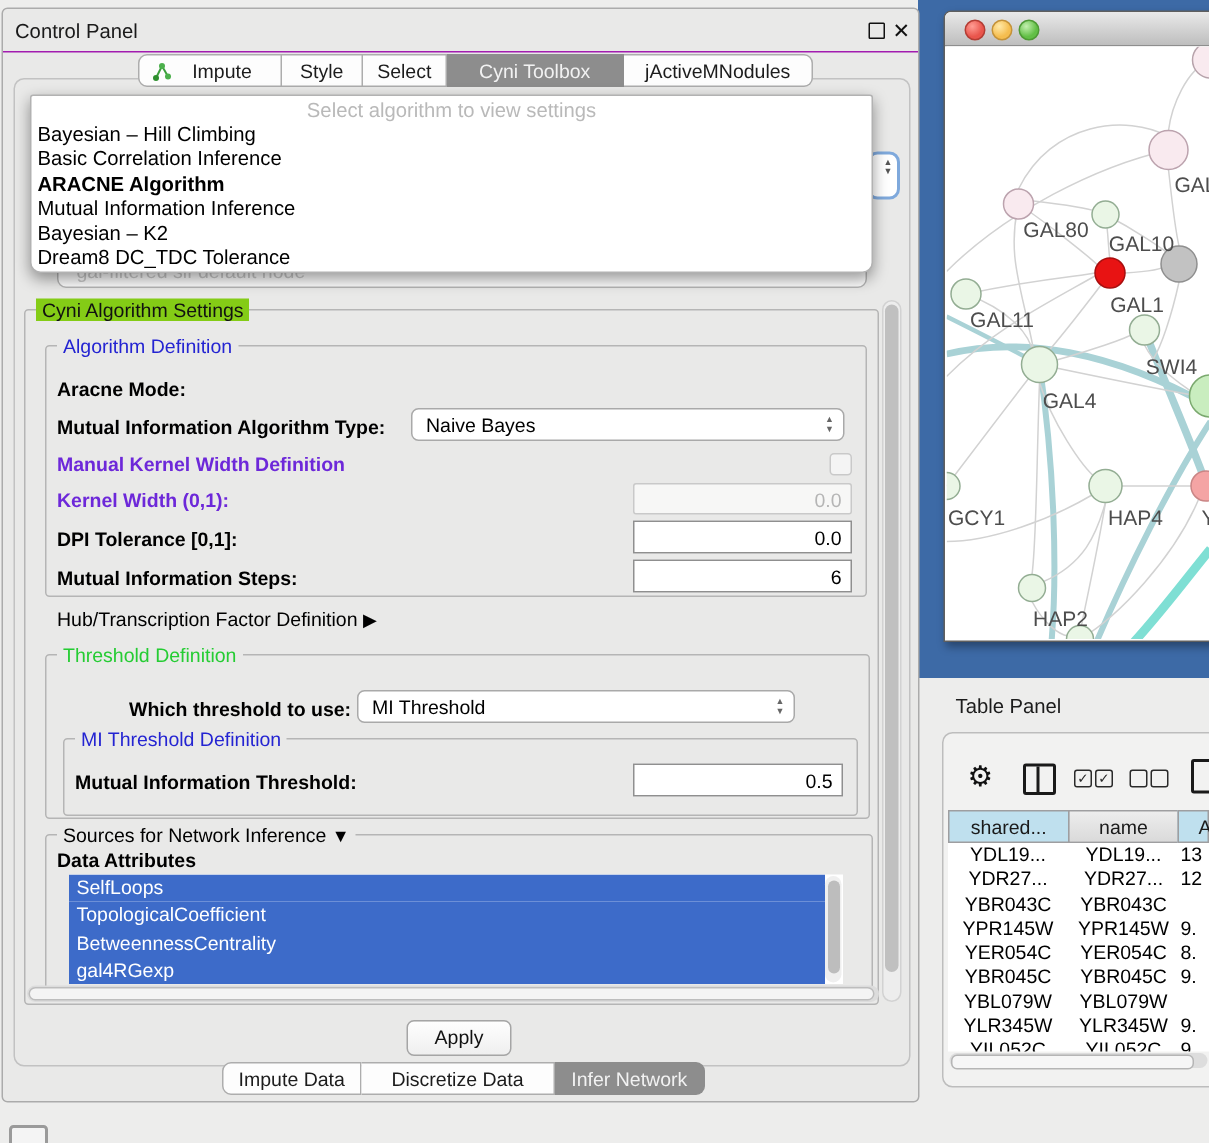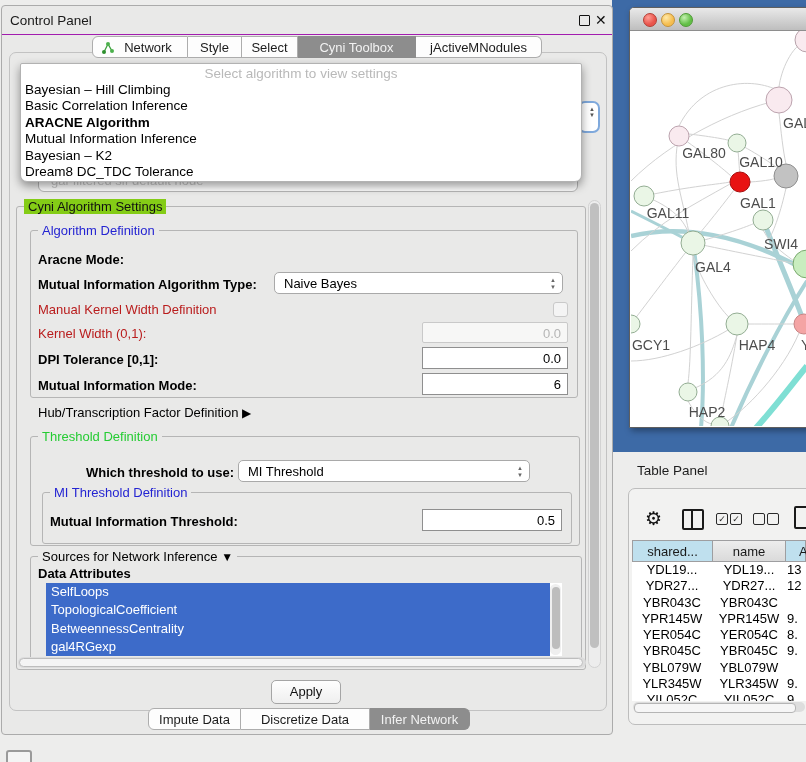--- a/index.html
+++ b/index.html
@@ -80,21 +80,21 @@
      border-radius:7px;z-index:6;box-sizing:border-box;}
   #frag-focus .st{position:absolute;right:3px;top:3px;font-size:6px;color:#555;line-height:6px;}
 
   
   .group{position:absolute;border:1px solid #B5B5B5;border-radius:3px;}
   .gtitle{position:absolute;top:-8px;left:7px;background:#E9E9E8;padding:0 4px;font-size:13px;white-space:nowrap;}
   .gtitle.blue{color:#2424D2;}
   .gtitle.green{color:#25CC33;}
   .lab{position:absolute;font-size:13px;color:#000;white-space:nowrap;}
   .lab.b{font-weight:bold;}
-  .lab.dis{color:#b91c1c;font-weight:normal;}
+  .lab.dis{color:#6d28d9;font-weight:bold;}
 
   .combo{position:absolute;background:#fff;border:1px solid #A9A9A9;border-radius:5px;height:22px;
      line-height:22px;padding-left:9px;box-sizing:border-box;font-size:13px;color:#000;}
   .combo .st{position:absolute;right:6px;top:4px;font-size:6px;color:#666;line-height:7px;text-align:center;}
   .field{position:absolute;background:#fff;border:1px solid #8F8F8F;height:21px;line-height:21px;
      text-align:right;padding-right:6px;box-sizing:border-box;font-size:13px;color:#000;}
   .field.dis{background:#F7F7F6;border-color:#C9C9C9;color:#B5B5B5;border-radius:2px;}
   #mkw-check{left:551px;top:296px;width:13px;height:13px;border:1px solid #C9C9C9;border-radius:3px;background:#F4F4F4;}
 
   
@@ -275,21 +275,21 @@
   <div class="abs" id="content-box"></div>
 
   <div class="abs seg first" style="left:90px;top:30px;width:96px;padding-left:16px;">
     <svg id="tab-network-icon" viewBox="0 0 14 14">
       <line x1="3" y1="11" x2="7" y2="3" stroke="#3A9E3A" stroke-width="1.3"></line>
       <line x1="7" y1="3" x2="11" y2="10" stroke="#3A9E3A" stroke-width="1.3"></line>
       <circle cx="7" cy="3" r="2" fill="#4CB04C"></circle>
         <circle cx="3" cy="11" r="2" fill="#2E8F2E"></circle>
         <circle cx="11" cy="10" r="2" fill="#4CB04C"></circle>
     </svg>
-    <span>Network</span>
+    <span>Impute</span>
   </div>
   <div class="abs seg mid" style="left:186px;top:30px;width:54px;">Style</div>
   <div class="abs seg mid" style="left:240px;top:30px;width:56px;">Select</div>
   <div class="abs seg mid sel" style="left:296px;top:30px;width:118px;">Cyni Toolbox</div>
   <div class="abs seg mid last" style="left:414px;top:30px;width:126px;">jActiveMNodules</div>
 
   <div class="abs" id="frag-combo">gal-filtered sif default node</div>
   <div class="abs" id="frag-focus">
     <div class="st">▲<br>▼</div>
   </div>
@@ -319,21 +319,21 @@
   <div class="combo" style="left:272px;top:266px;width:289px;">
     <span>Naive Bayes</span>
     <span class="st">▲<br>▼</span>
   </div>
   <div class="lab dis" style="left:36px;top:296px;">Manual Kernel Width Definition</div>
   <div class="abs" id="mkw-check"></div>
   <div class="lab dis" style="left:36px;top:320px;">Kernel Width (0,1):</div>
   <div class="field dis" style="left:420px;top:316px;width:146px;">0.0</div>
   <div class="lab b" style="left:36px;top:346px;">DPI Tolerance [0,1]:</div>
   <div class="field" style="left:420px;top:341px;width:146px;height:22px;line-height:22px;">0.0</div>
-  <div class="lab b" style="left:36px;top:372px;">Mutual Information Mode:</div>
+  <div class="lab b" style="left:36px;top:372px;">Mutual Information Steps:</div>
   <div class="field" style="left:420px;top:367px;width:146px;height:22px;line-height:22px;">6</div>
 
   <div class="lab" style="left:36px;top:399px;">
     <span>Hub/Transcription Factor Definition</span>
     <span class="arrow">▶</span>
   </div>
 
   <div class="group" style="left:28px;top:430px;width:548px;height:108px;">
     <span class="gtitle green">Threshold Definition</span>
   </div>

